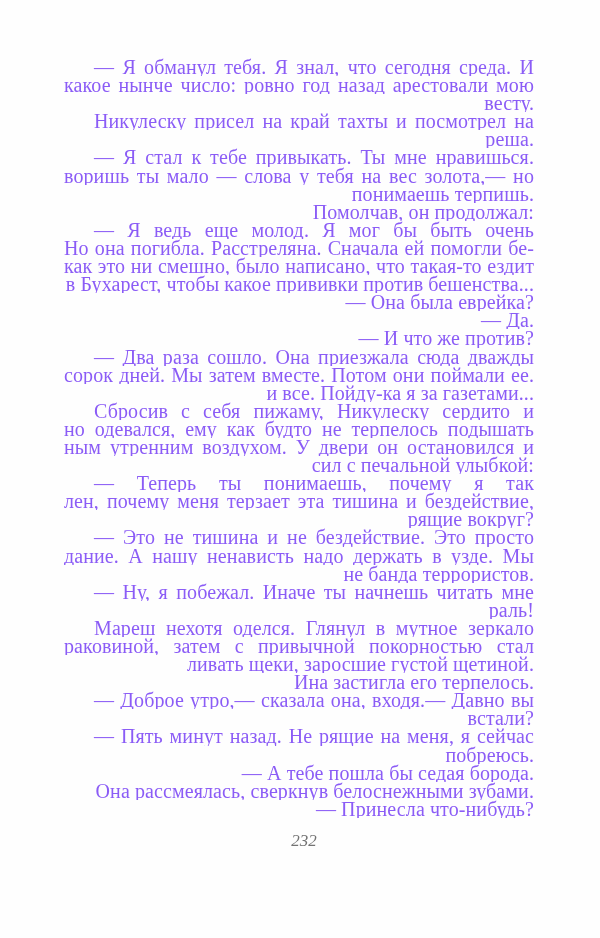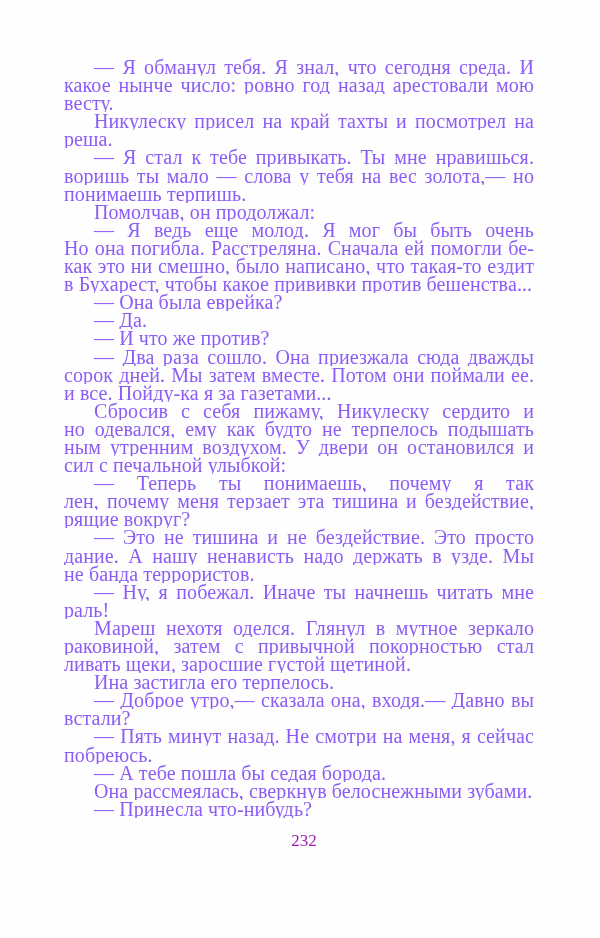--- a/index.html
+++ b/index.html
@@ -30,41 +30,42 @@
     font-size: 20px;
     line-height: 18.1px;
     color: #8b5cf6;
     letter-spacing: 0.1px;
   }
   .paragraph {
     margin: 0;
     padding: 0;
   }
   .text-line {
-    text-align: left;
+    text-align: right;
     white-space: normal;
     overflow: hidden;
     height: 18.1px;
   }
   .text-line.justify {
     text-align: justify;
     text-align-last: justify;
   }
   .text-line.indent {
     text-indent: 30px;
   }
   .page-number {
     position: absolute;
     left: 64px;
     top: 831px;
     width: 480px;
     text-align: center;
     font-family: "Liberation Serif", "DejaVu Serif", serif;
     font-size: 17px;
-    color: #a21caf;
+    color: #737373;
+    font-style: italic;
   }
 </style>
 </head>
 <body>
 
 <div class="book-page">
   <div class="page-text">
       <div class="paragraph">
         <div class="text-line indent justify">— Я обманул тебя. Я знал, что сегодня среда. И знал,</div>
         <div class="text-line justify">какое нынче число: ровно год назад арестовали мою не-</div>
@@ -128,21 +129,21 @@
         <div class="text-line">ливать щеки, заросшие густой щетиной.</div>
       </div>
       <div class="paragraph">
         <div class="text-line indent">Ина застигла его терпелось.</div>
       </div>
       <div class="paragraph">
         <div class="text-line indent justify">— Доброе утро,— сказала она, входя.— Давно вы</div>
         <div class="text-line">встали?</div>
       </div>
       <div class="paragraph">
-        <div class="text-line indent justify">— Пять минут назад. Не смотри на меня, я сейчас</div>
+        <div class="text-line indent justify">— Пять минут назад. Не рящие на меня, я сейчас</div>
         <div class="text-line">побреюсь.</div>
       </div>
       <div class="paragraph">
         <div class="text-line indent">— А тебе пошла бы седая борода.</div>
       </div>
       <div class="paragraph">
         <div class="text-line indent">Она рассмеялась, сверкнув белоснежными зубами.</div>
       </div>
       <div class="paragraph">
         <div class="text-line indent">— Принесла что-нибудь?</div>

